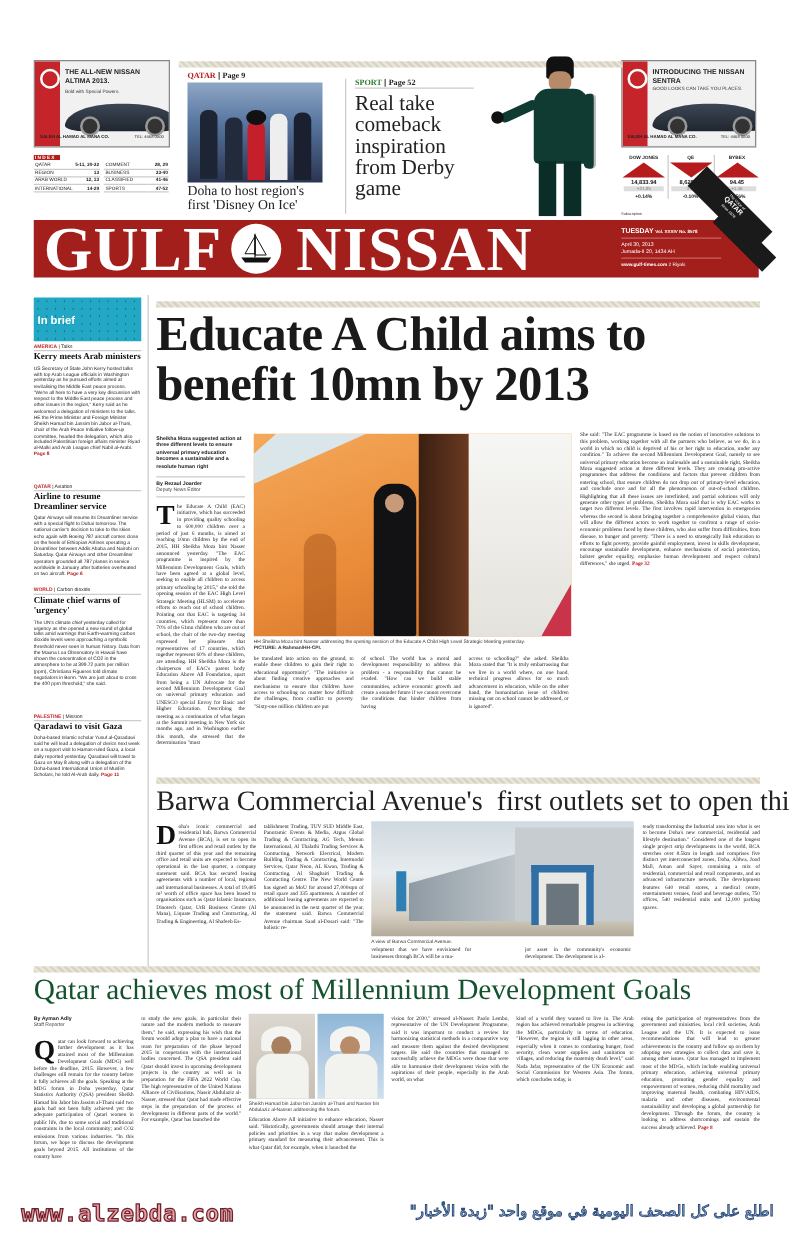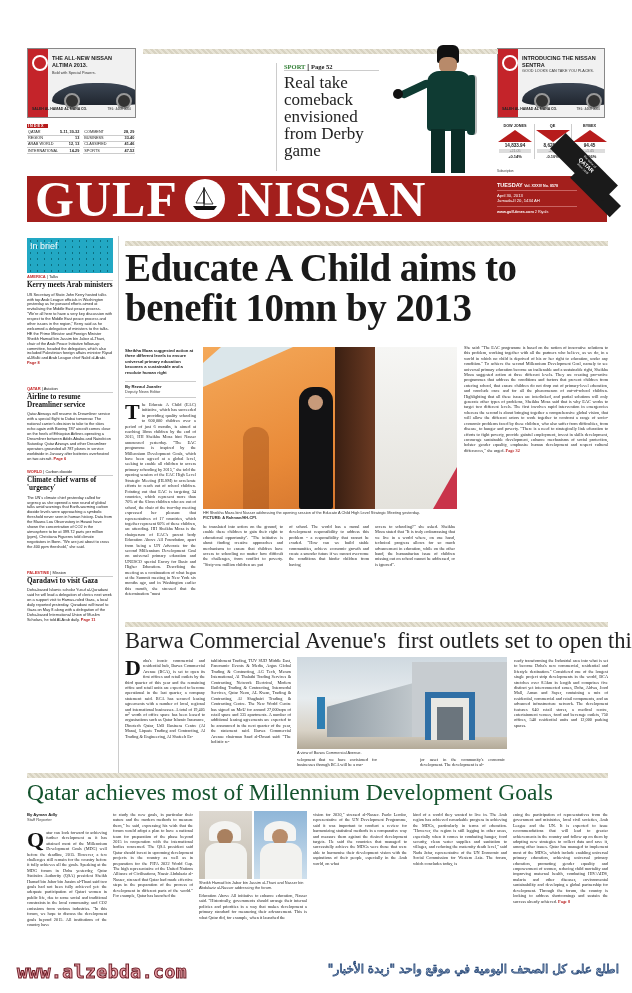--- a/index.html
+++ b/index.html
@@ -104,25 +104,37 @@
             </tr>
         <tr>
               <td>SPORTS</td>
               <td class="n">47-52</td>
             </tr>
       </tbody>
         </table>
     </div>
   </div>
 
+  <div class="abs" style="left:150px;top:57px;width:110px">
+    <div class="kicker"><span class="k">QATAR</span> <span style="color:#333">|</span> <span class="lserif">Page 9</span></div>
+    <div class="photo" style="margin-top:2px;width:108px;height:80px;background:linear-gradient(180deg,#8fa7c6 0%,#5876a0 40%,#2a3550 100%);position:relative">
+      <div style="position:absolute;left:10px;top:22px;width:14px;height:55px;background:#1d2433;border-radius:6px 6px 0 0"></div>
+      <div style="position:absolute;left:30px;top:28px;width:14px;height:50px;background:#222b3c;border-radius:6px 6px 0 0"></div>
+      <div style="position:absolute;left:48px;top:30px;width:14px;height:48px;background:#c41f2b;border-radius:8px 8px 0 0"></div>
+      <div style="position:absolute;left:47px;top:22px;width:16px;height:12px;background:#111;border-radius:50%"></div>
+      <div style="position:absolute;left:66px;top:25px;width:14px;height:53px;background:#eee;border-radius:6px 6px 0 0"></div>
+      <div style="position:absolute;left:85px;top:24px;width:14px;height:54px;background:#1a2030;border-radius:6px 6px 0 0"></div>
+    </div>
+    <div class="lserif" style="font-size:11px;line-height:11px;margin-top:2px;color:#222">Doha to host region's first 'Disney On Ice'</div>
+  </div>
 
   <div class="abs" style="left:284px;top:63px;width:215px;height:112px">
     <div class="abs colrule" style="left:-8px;top:0;height:108px"></div>
     <div class="kicker" style="width:95px;border-bottom:1px solid #ccc"><span style="color:#2e7d32;font-family:'Liberation Serif',serif;font-weight:bold">SPORT</span> <span style="color:#333">|</span> <span class="lserif">Page 52</span></div>
-    <div class="lserif" style="font-size:17px;line-height:17px;margin-top:3px;width:100px;color:#222">Real take comeback envisioned from Derby game</div>
+    <div class="lserif" style="font-size:17px;line-height:17px;margin-top:3px;width:100px;color:#222">Real take comeback inspiration from Derby game</div>
     <div class="abs photo" style="left:105px;top:-18px;width:110px;height:128px">
       <div style="position:absolute;left:48px;top:0;width:22px;height:18px;background:#111;border-radius:6px 6px 2px 2px"></div>
       <div style="position:absolute;left:50px;top:12px;width:18px;height:16px;background:#b88a6a;border-radius:40%"></div>
       <div style="position:absolute;left:38px;top:26px;width:44px;height:60px;background:#0f3b33;border-radius:12px 12px 4px 4px"></div>
       <div style="position:absolute;left:10px;top:40px;width:32px;height:8px;background:#0f3b33;transform:rotate(-25deg);border-radius:4px"></div>
       <div style="position:absolute;left:4px;top:44px;width:10px;height:10px;background:#111;border-radius:50%"></div>
       <div style="position:absolute;left:78px;top:30px;width:10px;height:60px;background:#0f3b33;border-radius:4px;border-right:2px solid #bbb"></div>
       <div style="position:absolute;left:42px;top:84px;width:14px;height:44px;background:#0b2d27"></div>
       <div style="position:absolute;left:62px;top:84px;width:14px;height:44px;background:#0b2d27"></div>
     </div>
@@ -176,21 +188,21 @@
     <div class="abs" style="left:546px;top:-46px;width:22px;height:74px;background:#1a1a1a;transform:rotate(-45deg);transform-origin:center;"></div>
     <div class="abs" style="left:541px;top:-18px;width:36px;text-align:center;color:#fff;transform:rotate(45deg);line-height:4.4px">
       <div style="font-size:3px">The Voice of</div>
       <div style="font-size:5.5px;font-weight:bold;line-height:6px">QATAR</div>
       <div style="font-size:3px">since 1978</div>
     </div>
   </div>
 
   <div class="abs" style="left:27px;top:238px;width:86px;height:535px">
     <div style="background:#1aa3be;height:35px;position:relative;background-image:radial-gradient(#0c6f82 0.6px,transparent 0.7px);background-size:7px 6px;background-color:#22a8c4">
-      <div style="position:absolute;left:3px;top:3px;color:#fff;font-weight:normal;font-size:9px">In brief</div>
+      <div style="position:absolute;left:3px;top:13px;color:#fff;font-weight:bold;font-size:9px">In brief</div>
     </div>
     <div class="brief" style="margin-top:1px">
       <div class="tag"><b>AMERICA</b> | <span>Talks</span></div>
       <h4>Kerry meets Arab ministers</h4>
       <p><span>US Secretary of State John Kerry hosted talks with top Arab League officials in Washington yesterday as he pursued efforts aimed at revitalising the Middle East peace process. "We're all here to have a very key discussion with respect to the Middle East peace process and other issues in the region," Kerry said as he welcomed a delegation of ministers to the talks. HE the Prime Minister and Foreign Minister Sheikh Hamad bin Jassim bin Jabor al-Thani, chair of the Arab Peace Initiative follow-up committee, headed the delegation, which also included Palestinian foreign affairs minister Riyad al-Malki and Arab League chief Nabil al-Arabi.</span> <i>Page 8</i></p>
     </div>
     <div class="brief" style="margin-top:20px">
       <div class="tag"><b>QATAR</b> | <span>Aviation</span></div>
       <h4>Airline to resume Dreamliner service</h4>
       <p><span>Qatar Airways will resume its Dreamliner service with a special flight to Dubai tomorrow. The national carrier's decision to take to the skies echo again with Boeing 787 aircraft comes close on the heels of Ethiopian Airlines operating a Dreamliner between Addis Ababa and Nairobi on Saturday. Qatar Airways and other Dreamliner operators grounded all 787 planes in service worldwide in January after batteries overheated on two aircraft.</span> <i>Page 6</i></p>

